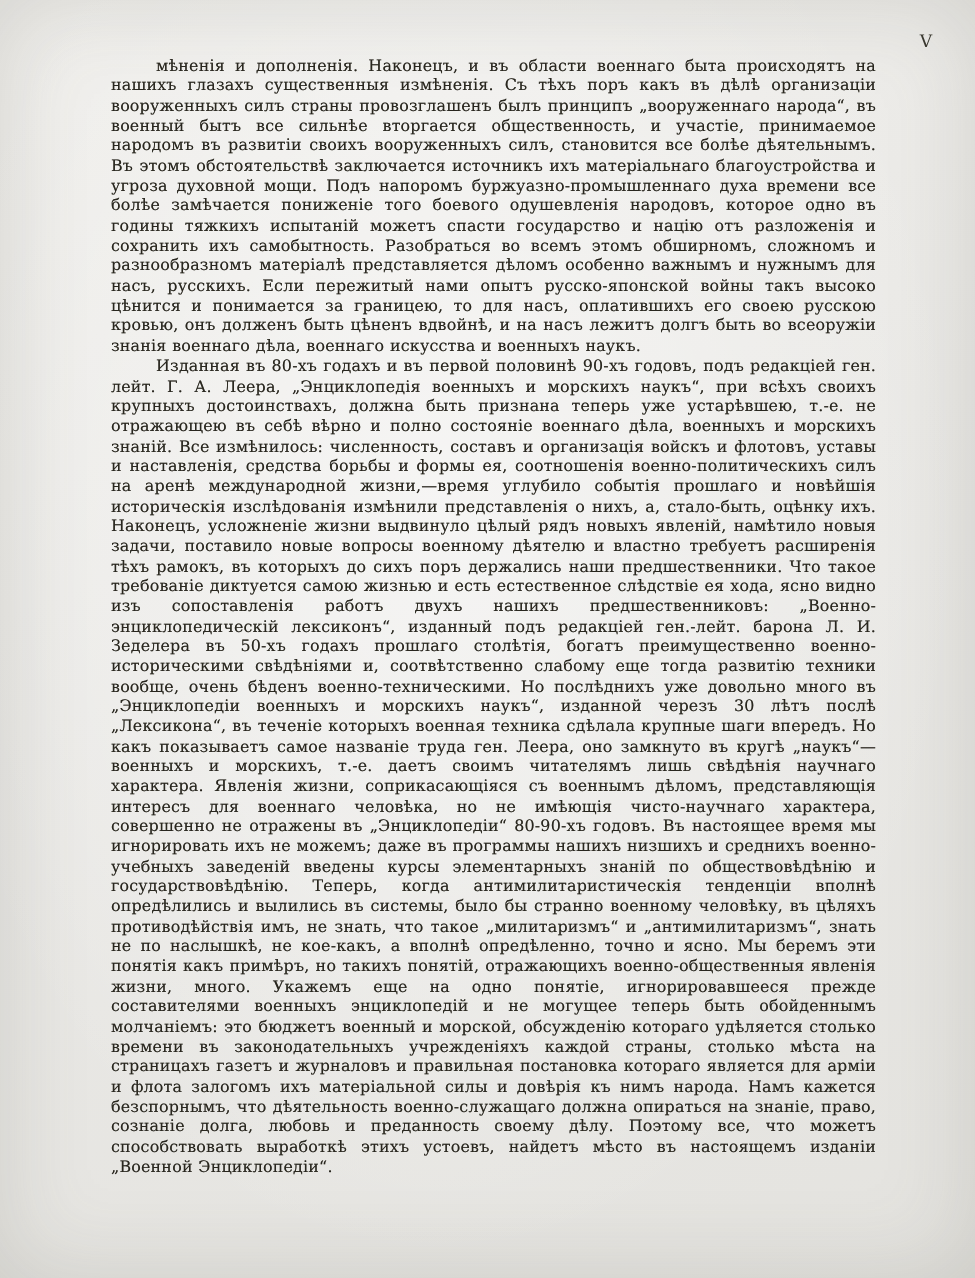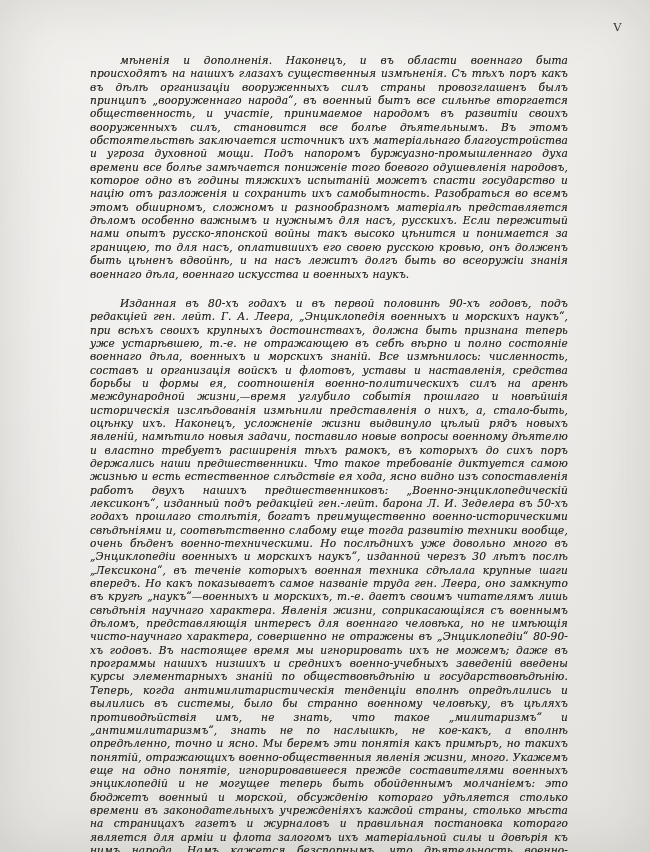--- a/index.html
+++ b/index.html
@@ -37,24 +37,23 @@
     left: 74px;
     right: 66px;
     text-align: justify;
     font-size: 10.6px;
     line-height: 13.35px;
     letter-spacing: 0.12px;
     word-spacing: 0.3px;
     text-shadow: 0 0 0.4px rgba(41,39,31,0.55);
   }
   .text-block p {
-    margin: 16px;
+    margin: 0;
     padding: 0;
     text-indent: 30px;
-    font-style: italic;
   }
 </style>
 </head>
 <body>
 
 <div class="scan-page">
   <div class="page-number">V</div>
   <div class="text-block">
     <p>мѣненія и дополненія. Наконецъ, и въ области военнаго быта происходятъ на нашихъ глазахъ существенныя измѣненія. Съ тѣхъ поръ какъ въ дѣлѣ организаціи вооруженныхъ силъ страны провозглашенъ былъ принципъ „вооруженнаго народа“, въ военный бытъ все сильнѣе вторгается общественность, и участіе, принимаемое народомъ въ развитіи своихъ вооруженныхъ силъ, становится все болѣе дѣятельнымъ. Въ этомъ обстоятельствѣ заключается источникъ ихъ матеріальнаго благоустройства и угроза духовной мощи. Подъ напоромъ буржуазно-промышленнаго духа времени все болѣе замѣчается пониженіе того боевого одушевленія народовъ, которое одно въ годины тяжкихъ испытаній можетъ спасти государство и націю отъ разложенія и сохранить ихъ самобытность. Разобраться во всемъ этомъ обширномъ, сложномъ и разнообразномъ матеріалѣ представляется дѣломъ особенно важнымъ и нужнымъ для насъ, русскихъ. Если пережитый нами опытъ русско-японской войны такъ высоко цѣнится и понимается за границею, то для насъ, оплатившихъ его своею русскою кровью, онъ долженъ быть цѣненъ вдвойнѣ, и на насъ лежитъ долгъ быть во всеоружіи знанія военнаго дѣла, военнаго искусства и военныхъ наукъ.</p>
     <p>Изданная въ 80-хъ годахъ и въ первой половинѣ 90-хъ годовъ, подъ редакціей ген. лейт. Г. А. Леера, „Энциклопедія военныхъ и морскихъ наукъ“, при всѣхъ своихъ крупныхъ достоинствахъ, должна быть признана теперь уже устарѣвшею, т.-е. не отражающею въ себѣ вѣрно и полно состояніе военнаго дѣла, военныхъ и морскихъ знаній. Все измѣнилось: численность, составъ и организація войскъ и флотовъ, уставы и наставленія, средства борьбы и формы ея, соотношенія военно-политическихъ силъ на аренѣ международной жизни,—время углубило событія прошлаго и новѣйшія историческія изслѣдованія измѣнили представленія о нихъ, а, стало-быть, оцѣнку ихъ. Наконецъ, усложненіе жизни выдвинуло цѣлый рядъ новыхъ явленій, намѣтило новыя задачи, поставило новые вопросы военному дѣятелю и властно требуетъ расширенія тѣхъ рамокъ, въ которыхъ до сихъ поръ держались наши предшественники. Что такое требованіе диктуется самою жизнью и есть естественное слѣдствіе ея хода, ясно видно изъ сопоставленія работъ двухъ нашихъ предшественниковъ: „Военно-энциклопедическій лексиконъ“, изданный подъ редакціей ген.-лейт. барона Л. И. Зеделера въ 50-хъ годахъ прошлаго столѣтія, богатъ преимущественно военно-историческими свѣдѣніями и, соотвѣтственно слабому еще тогда развитію техники вообще, очень бѣденъ военно-техническими. Но послѣднихъ уже довольно много въ „Энциклопедіи военныхъ и морскихъ наукъ“, изданной черезъ 30 лѣтъ послѣ „Лексикона“, въ теченіе которыхъ военная техника сдѣлала крупные шаги впередъ. Но какъ показываетъ самое названіе труда ген. Леера, оно замкнуто въ кругѣ „наукъ“—военныхъ и морскихъ, т.-е. даетъ своимъ читателямъ лишь свѣдѣнія научнаго характера. Явленія жизни, соприкасающіяся съ военнымъ дѣломъ, представляющія интересъ для военнаго человѣка, но не имѣющія чисто-научнаго характера, совершенно не отражены въ „Энциклопедіи“ 80-90-хъ годовъ. Въ настоящее время мы игнорировать ихъ не можемъ; даже въ программы нашихъ низшихъ и среднихъ военно-учебныхъ заведеній введены курсы элементарныхъ знаній по обществовѣдѣнію и государствовѣдѣнію. Теперь, когда антимилитаристическія тенденціи вполнѣ опредѣлились и вылились въ системы, было бы странно военному человѣку, въ цѣляхъ противодѣйствія имъ, не знать, что такое „милитаризмъ“ и „антимилитаризмъ“, знать не по наслышкѣ, не кое-какъ, а вполнѣ опредѣленно, точно и ясно. Мы беремъ эти понятія какъ примѣръ, но такихъ понятій, отражающихъ военно-общественныя явленія жизни, много. Укажемъ еще на одно понятіе, игнорировавшееся прежде составителями военныхъ энциклопедій и не могущее теперь быть обойденнымъ молчаніемъ: это бюджетъ военный и морской, обсужденію котораго удѣляется столько времени въ законодательныхъ учрежденіяхъ каждой страны, столько мѣста на страницахъ газетъ и журналовъ и правильная постановка котораго является для арміи и флота залогомъ ихъ матеріальной силы и довѣрія къ нимъ народа. Намъ кажется безспорнымъ, что дѣятельность военно-служащаго должна опираться на знаніе, право, сознаніе долга, любовь и преданность своему дѣлу. Поэтому все, что можетъ способствовать выработкѣ этихъ устоевъ, найдетъ мѣсто въ настоящемъ изданіи „Военной Энциклопедіи“.</p>

